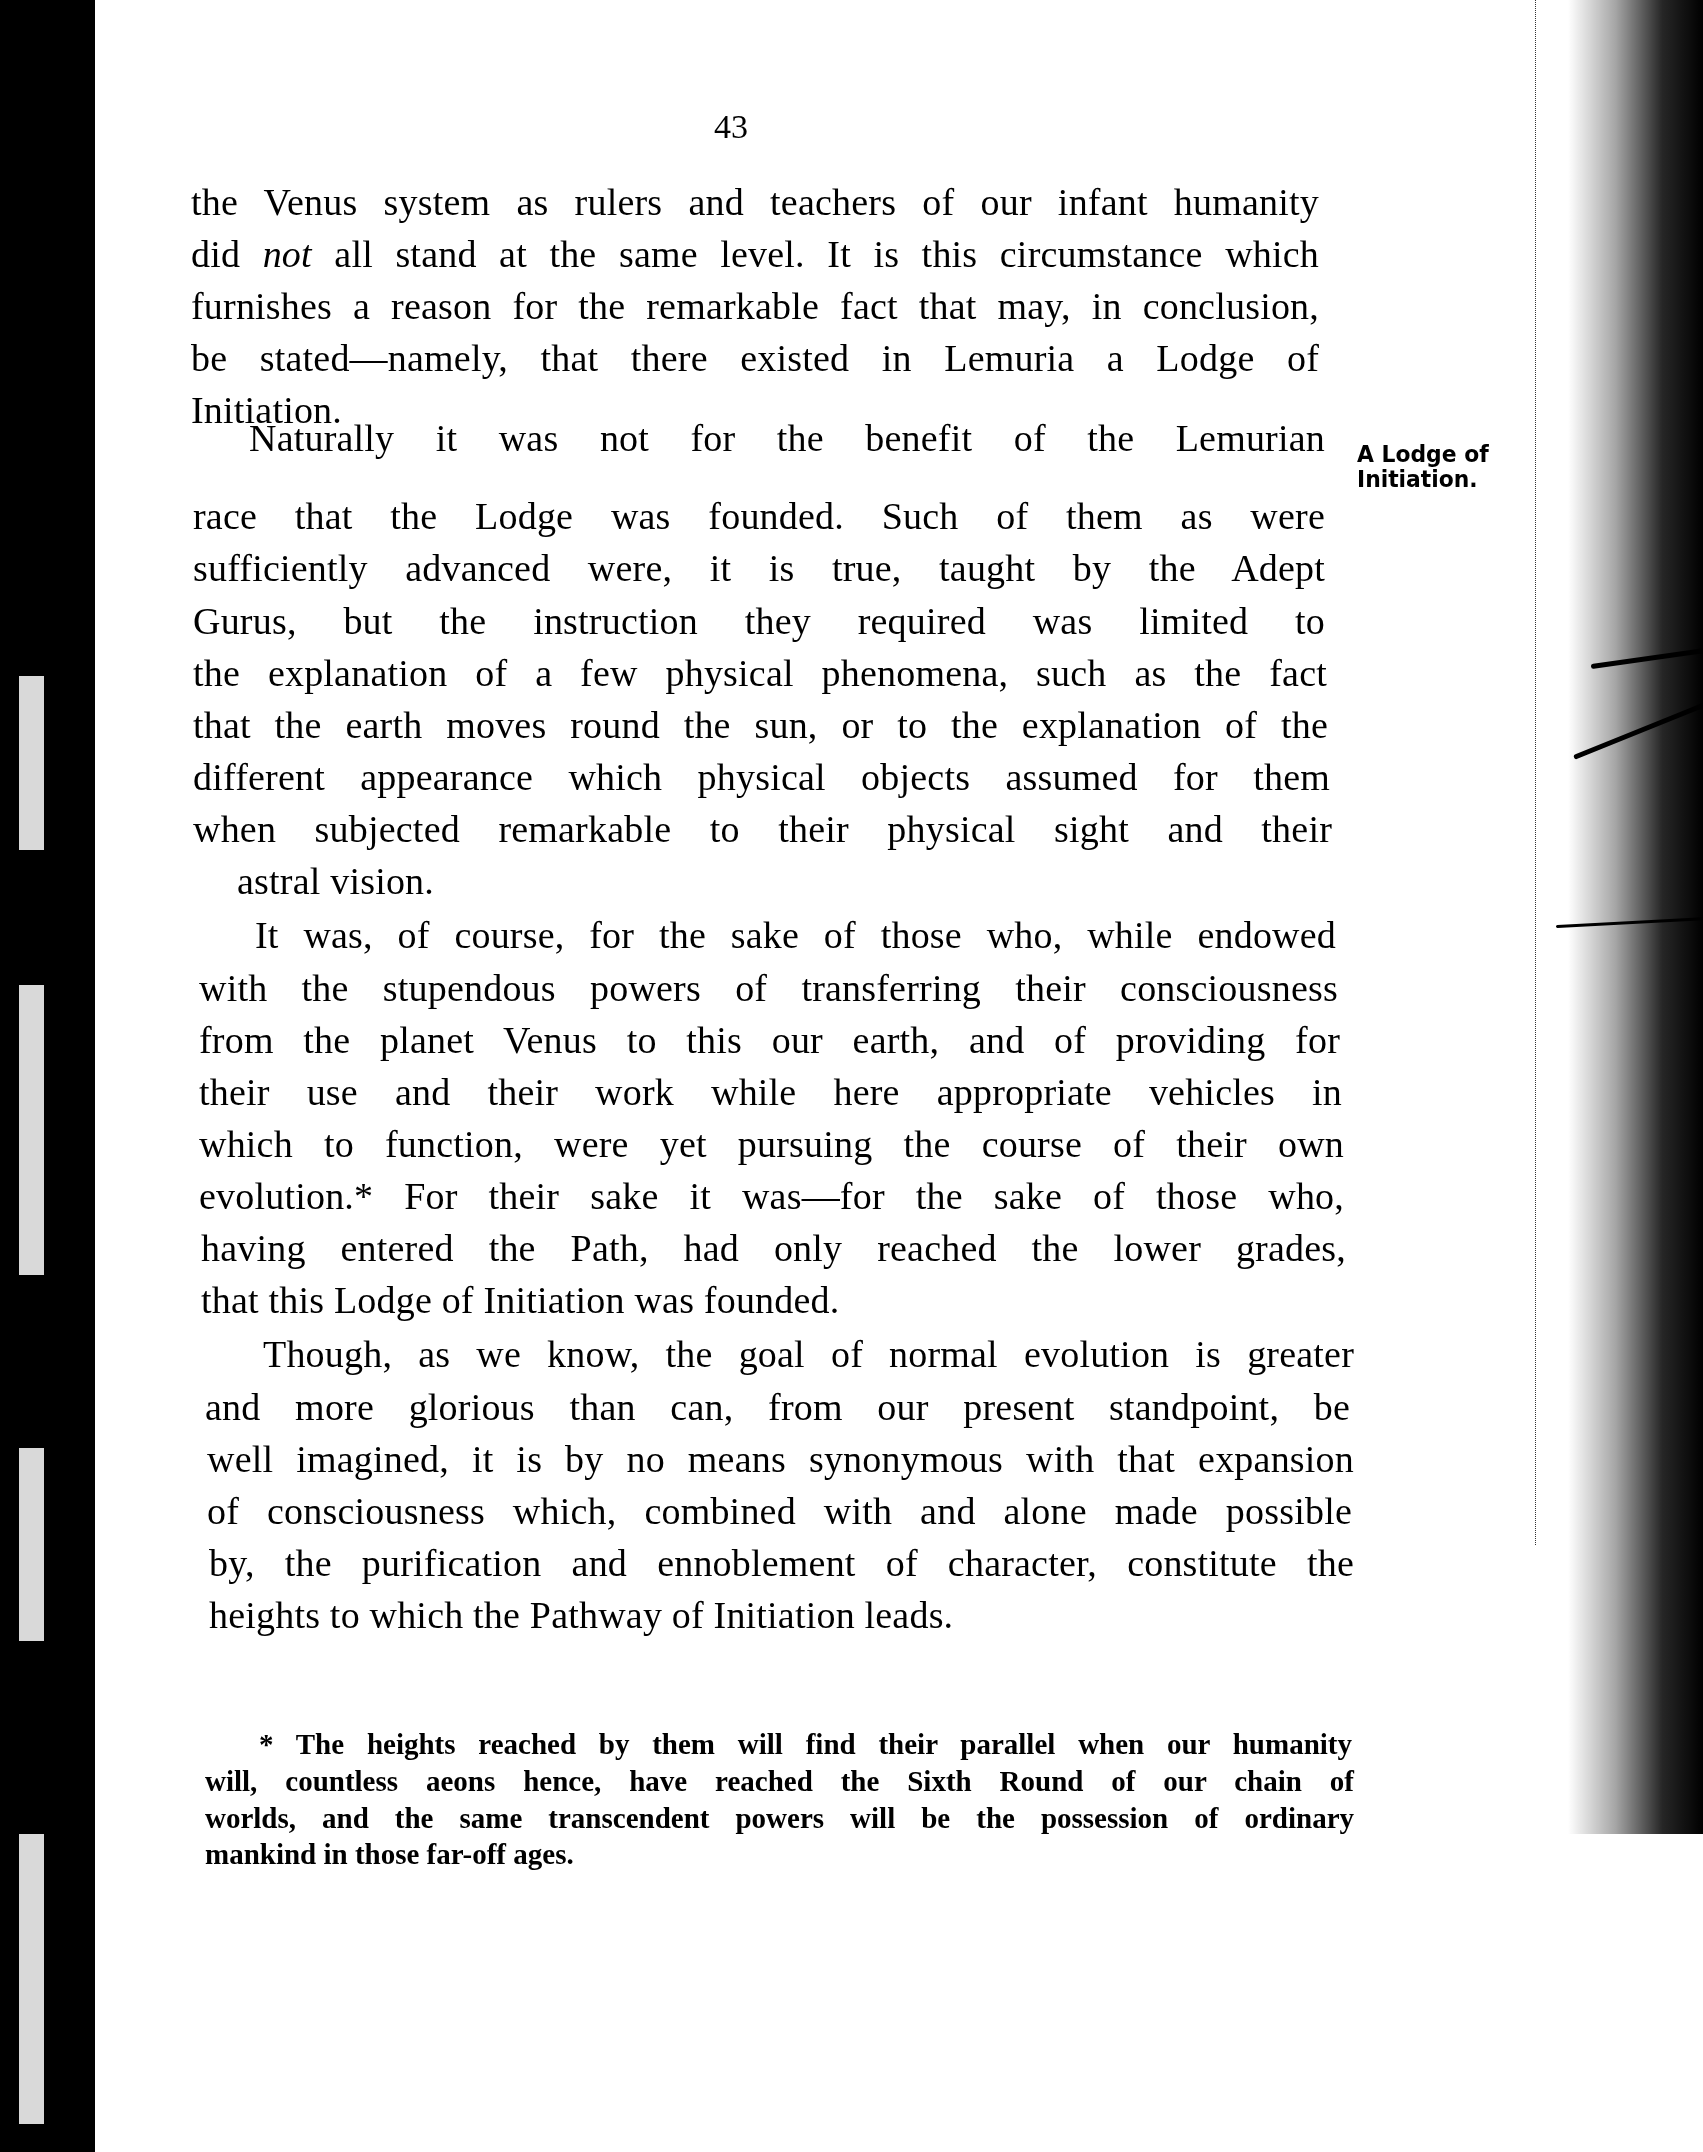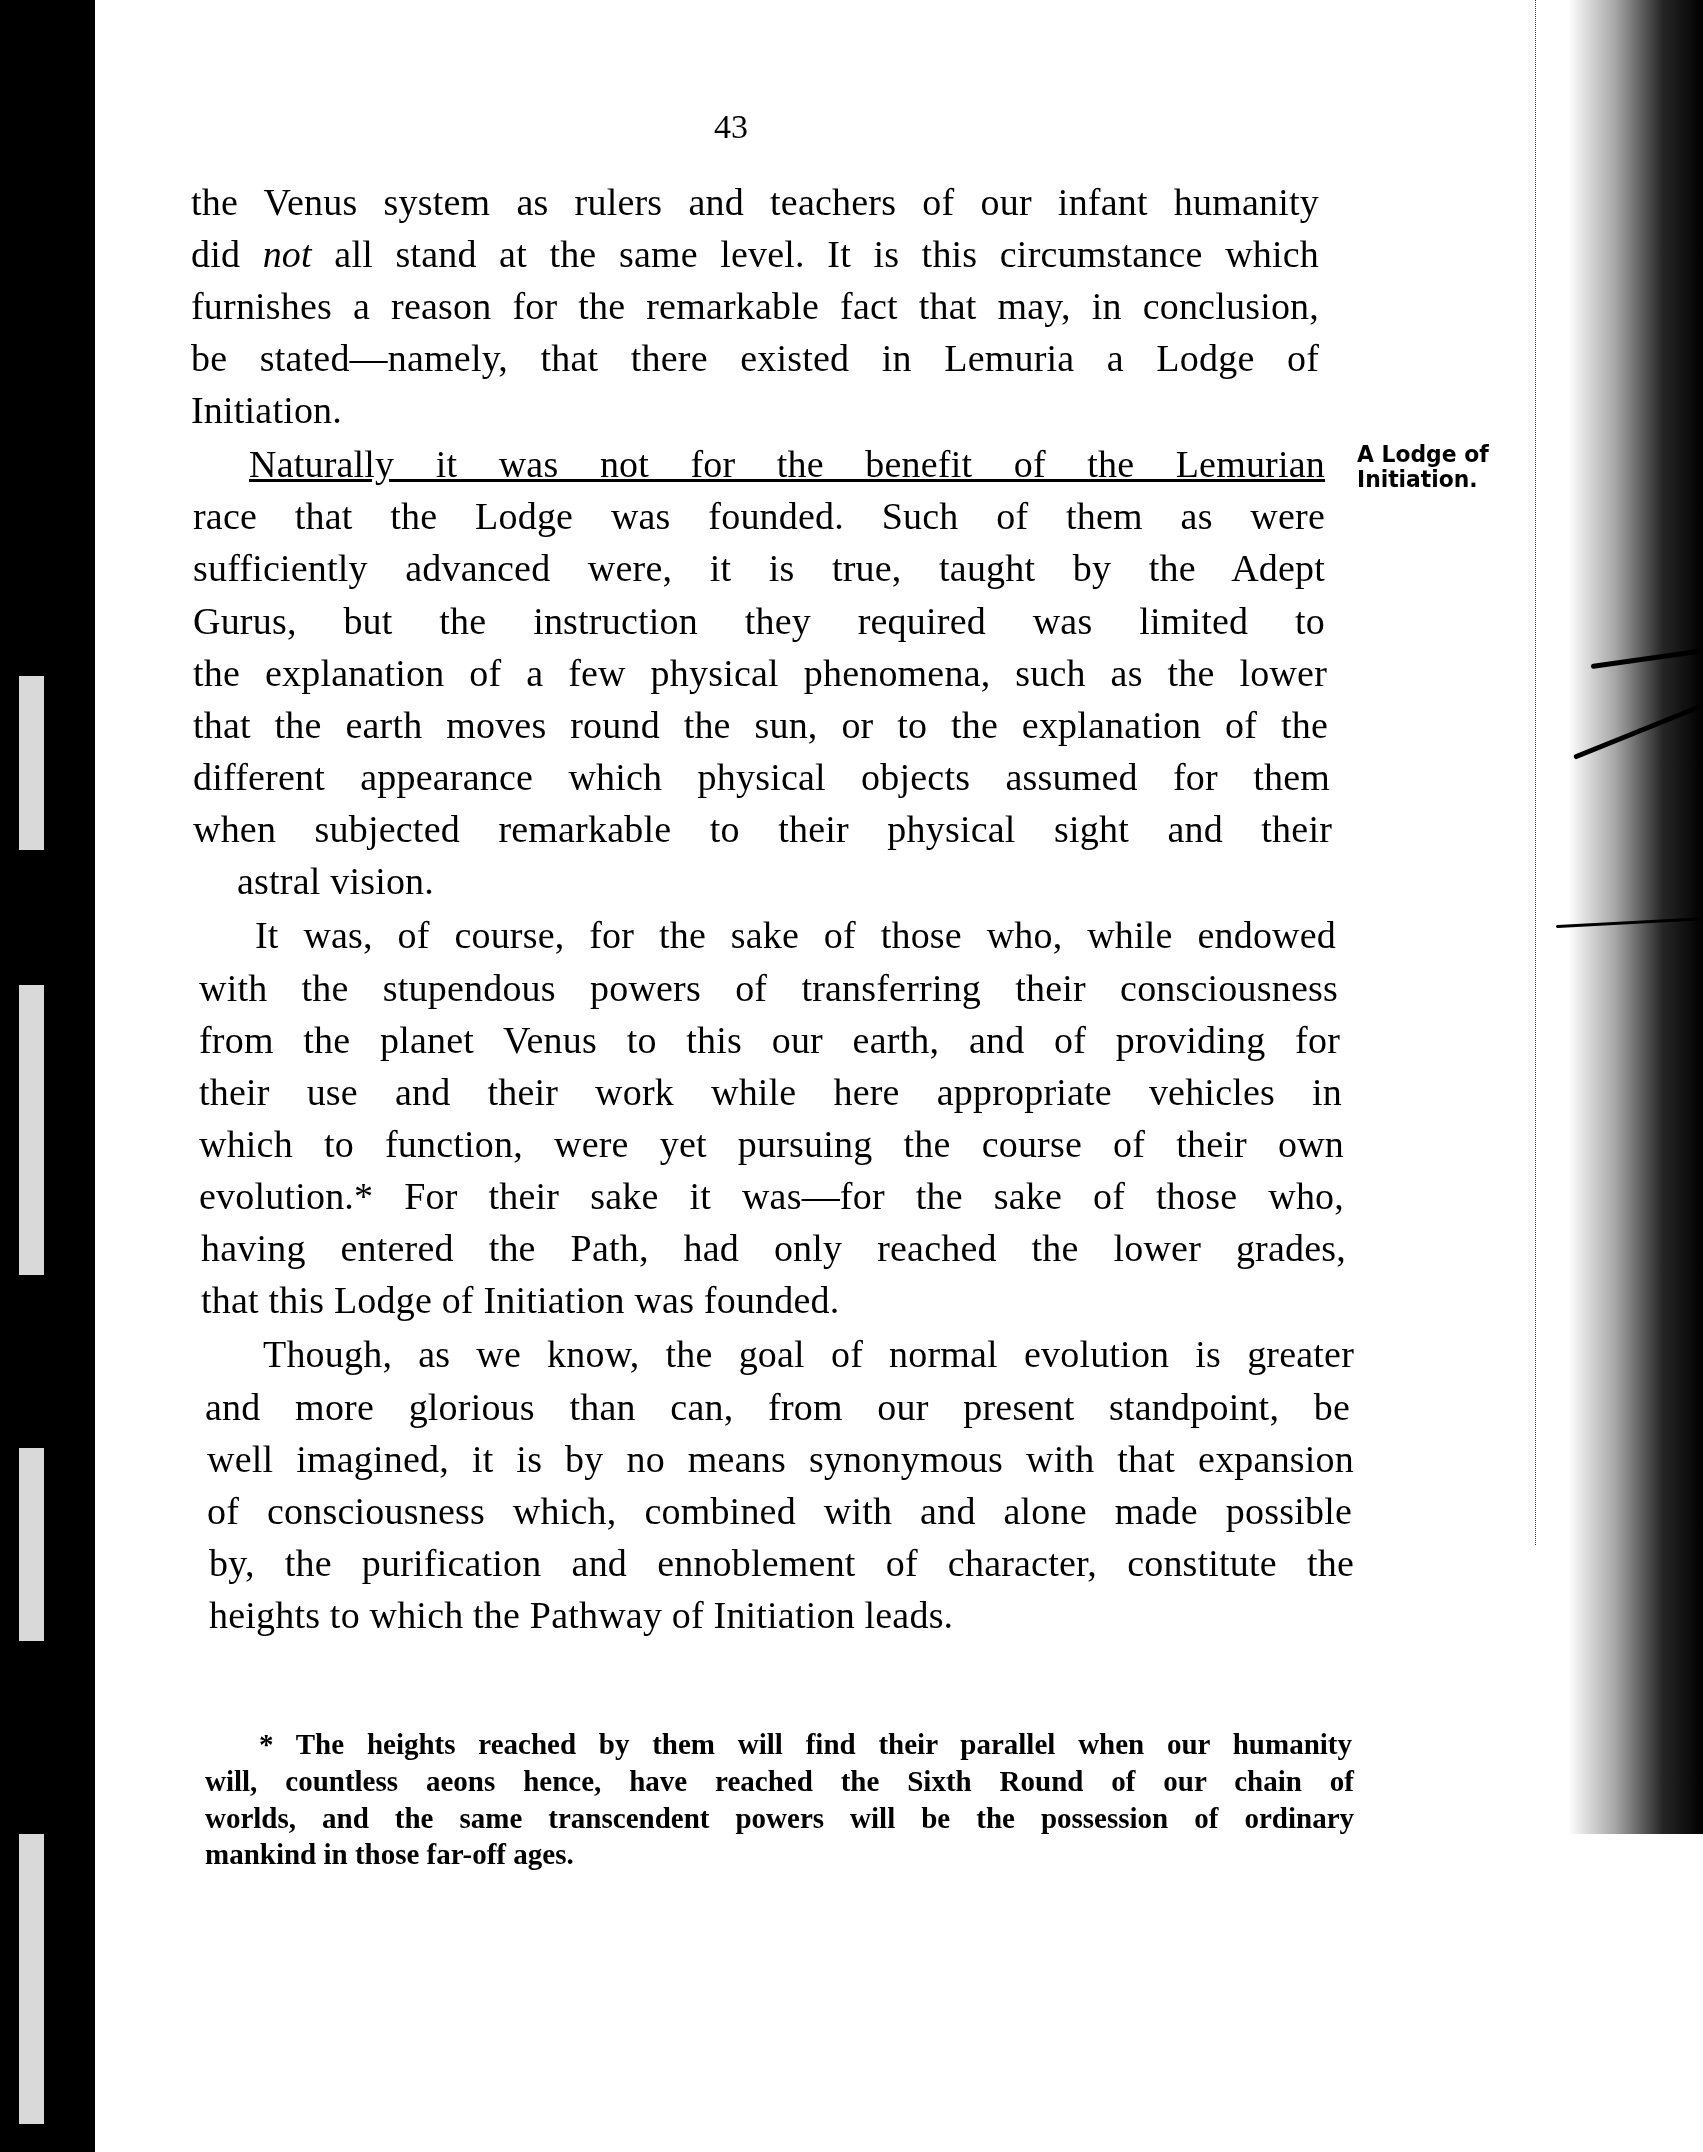--- a/index.html
+++ b/index.html
@@ -38,25 +38,25 @@
   <div>A Lodge of</div>
   <div>Initiation.</div>
 </div>
 
 <div class="para-line just" style="left:191px;top:180px;width:1128px;">the Venus system as rulers and teachers of our infant humanity</div>
 <div class="para-line just" style="left:191px;top:232px;width:1128px;"><span>did </span><em>not</em><span> all stand at the same level.   It is this circumstance which</span></div>
 <div class="para-line just" style="left:191px;top:284px;width:1128px;">furnishes a reason for the remarkable fact that may, in conclusion,</div>
 <div class="para-line just" style="left:191px;top:336px;width:1128px;">be stated—namely, that there existed in Lemuria a Lodge of</div>
 <div class="para-line" style="left:191px;top:388px;">Initiation.</div>
 
-<div class="para-line just" style="left:249px;top:442px;width:1076px;text-decoration:underline;">Naturally it was not for the benefit of the Lemurian</div>
+<div class="para-line just" style="left:249px;top:416px;width:1076px;">Naturally it was not for the benefit of the Lemurian</div>
 <div class="para-line just" style="left:193px;top:494px;width:1132px;">race that the Lodge was founded. Such of them as were</div>
 <div class="para-line just" style="left:193px;top:546px;width:1132px;">sufficiently advanced were, it is true, taught by the Adept</div>
 <div class="para-line just" style="left:193px;top:599px;width:1132px;">Gurus, but the instruction they required was limited to</div>
-<div class="para-line just" style="left:193px;top:651px;width:1134px;">the explanation of a few physical phenomena, such as the lower</div>
+<div class="para-line just" style="left:193px;top:651px;width:1134px;">the explanation of a few physical phenomena, such as the fact</div>
 <div class="para-line just" style="left:193px;top:703px;width:1135px;">that the earth moves round the sun, or to the explanation of the</div>
 <div class="para-line just" style="left:193px;top:755px;width:1137px;">different appearance which physical objects assumed for them</div>
 <div class="para-line just" style="left:193px;top:807px;width:1139px;">when subjected remarkable to their physical sight and their</div>
 <div class="para-line" style="left:193px;top:859px;margin-left:44px;">astral vision.</div>
 
 <div class="para-line just" style="left:255px;top:913px;width:1081px;">It was, of course, for the sake of those who, while endowed</div>
 <div class="para-line just" style="left:199px;top:966px;width:1139px;">with the stupendous powers of transferring their consciousness</div>
 <div class="para-line just" style="left:199px;top:1018px;width:1141px;">from the planet Venus to this our earth, and of providing for</div>
 <div class="para-line just" style="left:199px;top:1070px;width:1143px;">their use and their work while here appropriate vehicles in</div>
 <div class="para-line just" style="left:199px;top:1122px;width:1145px;">which to function, were yet pursuing the course of their own</div>

